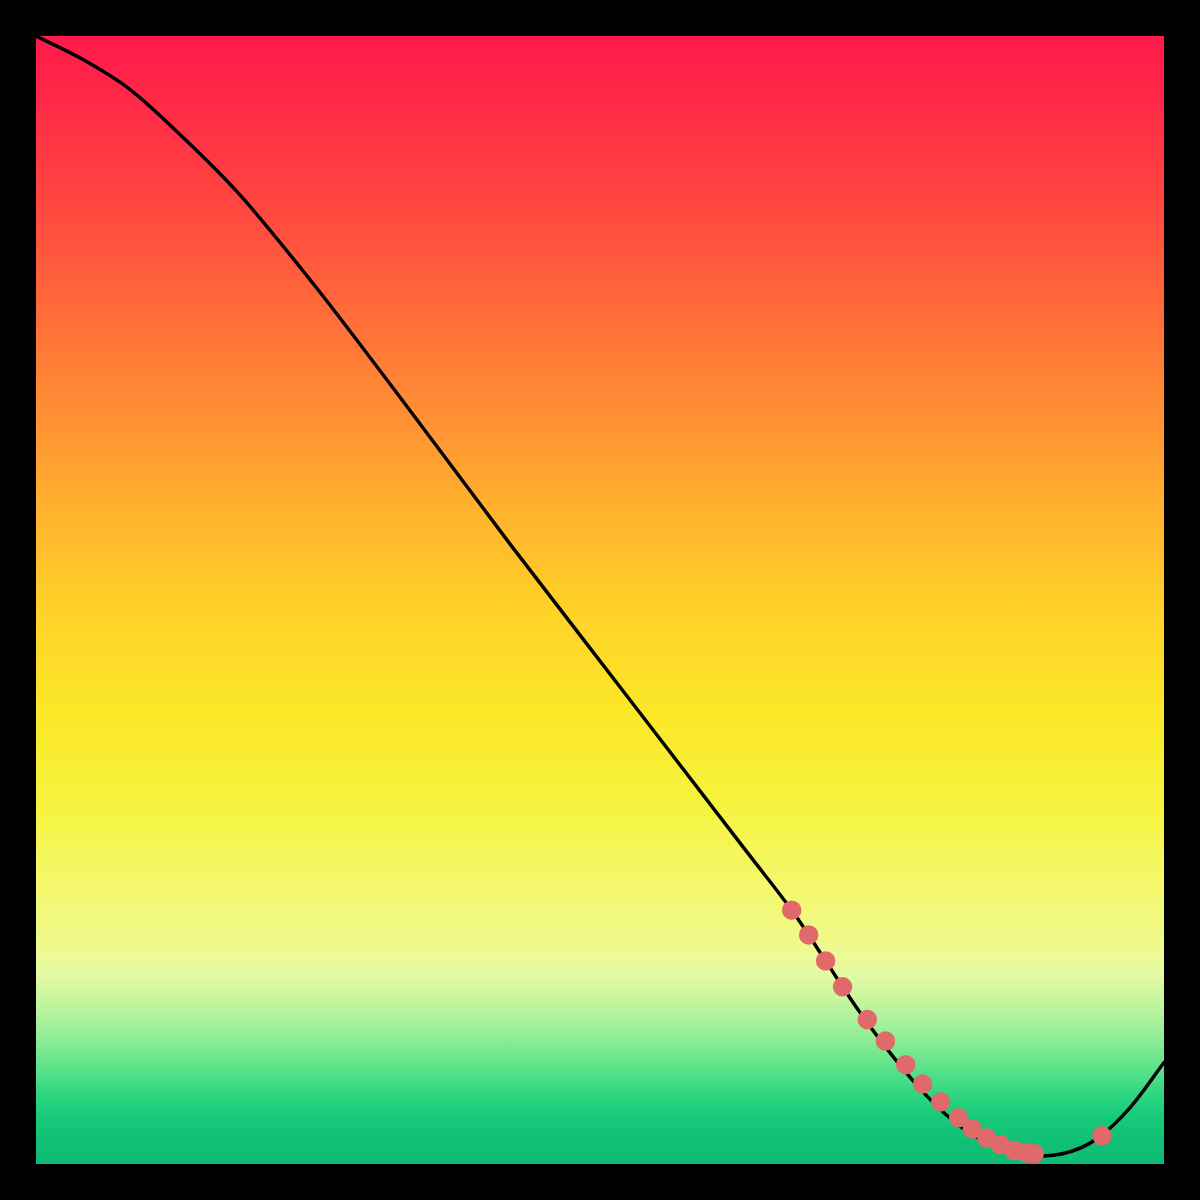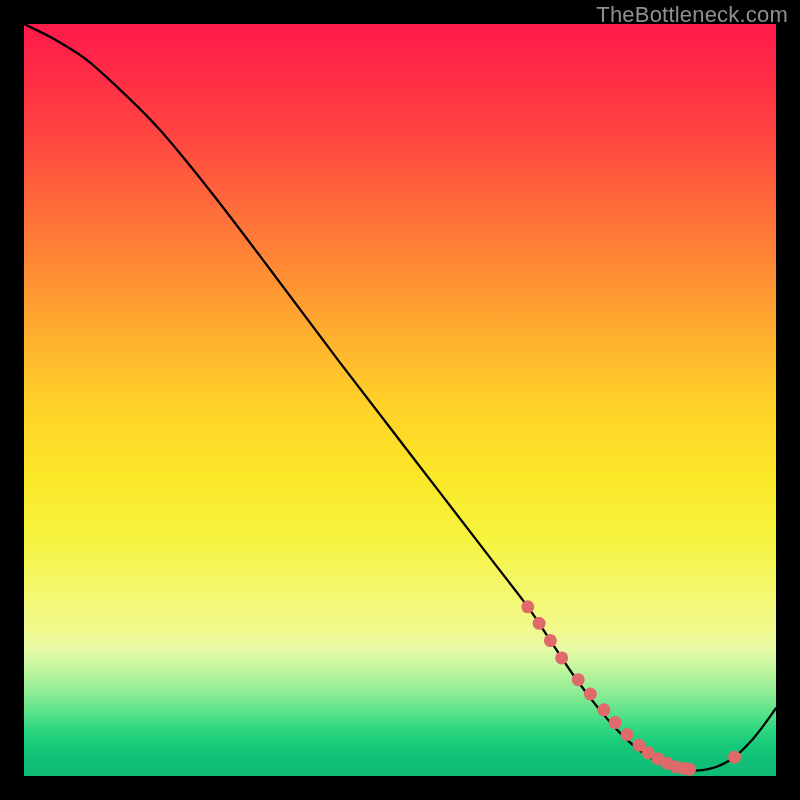--- a/index.html
+++ b/index.html
@@ -38,21 +38,20 @@
       #10bf75 98.3%,
       #0fbd75 98.9%,
       #0ebc74 99.5%,
       #0ebb74 100%)}
   svg.curve{position:absolute;left:0;top:0;width:100%;height:100%}
 </style>
 </head>
 <body>
 
 <div class="frame">
-  <div class="attrib">TheBottleneck.com</div>
   <div class="plot">
     <div class="grad"></div>
     <svg class="curve" viewBox="0 0 752 752" preserveAspectRatio="none">
       <path id="curve-path" fill="none" stroke="#000" stroke-width="2.3" stroke-linejoin="round" stroke-linecap="round" d="M0.0 0.0 C5.0 2.5,20.1 9.4,30.1 15.0 C40.1 20.7,50.1 26.3,60.2 33.8 C70.2 41.4,77.7 48.3,90.2 60.2 C102.8 72.1,119.1 87.1,135.4 105.3 C151.7 123.5,169.2 145.4,188.0 169.2 C206.8 193.0,226.9 220.0,248.2 248.2 C269.5 276.4,292.0 307.1,315.8 338.4 C339.7 369.7,366.0 403.6,391.0 436.2 C416.1 468.7,447.4 509.5,466.2 533.9 C485.0 558.4,493.8 569.0,503.8 582.8 C513.9 596.6,518.9 605.4,526.4 616.6 C533.9 627.9,541.4 639.8,549.0 650.5 C556.5 661.1,564.0 671.2,571.5 680.6 C579.0 690.0,586.6 699.1,594.1 706.9 C601.6 714.7,609.1 721.7,616.6 727.2 C624.2 732.7,631.7 736.8,639.2 740.0 C646.7 743.1,654.2 745.1,661.8 746.0 C669.3 746.9,676.8 747.0,684.3 745.2 C691.8 743.5,699.4 740.6,706.9 735.5 C714.4 730.3,721.9 722.9,729.4 714.4 C737.0 705.9,748.2 689.3,752.0 684.3"></path>
       <g id="scatter-g">
           <circle cx="503.8" cy="582.8" r="6.5" fill="#e06a6a"></circle>
           <circle cx="515.1" cy="599.3" r="6.5" fill="#e06a6a"></circle>
           <circle cx="526.4" cy="616.6" r="6.5" fill="#e06a6a"></circle>
           <circle cx="537.7" cy="633.9" r="6.5" fill="#e06a6a"></circle>
           <circle cx="554.2" cy="655.7" r="6.5" fill="#e06a6a"></circle>

